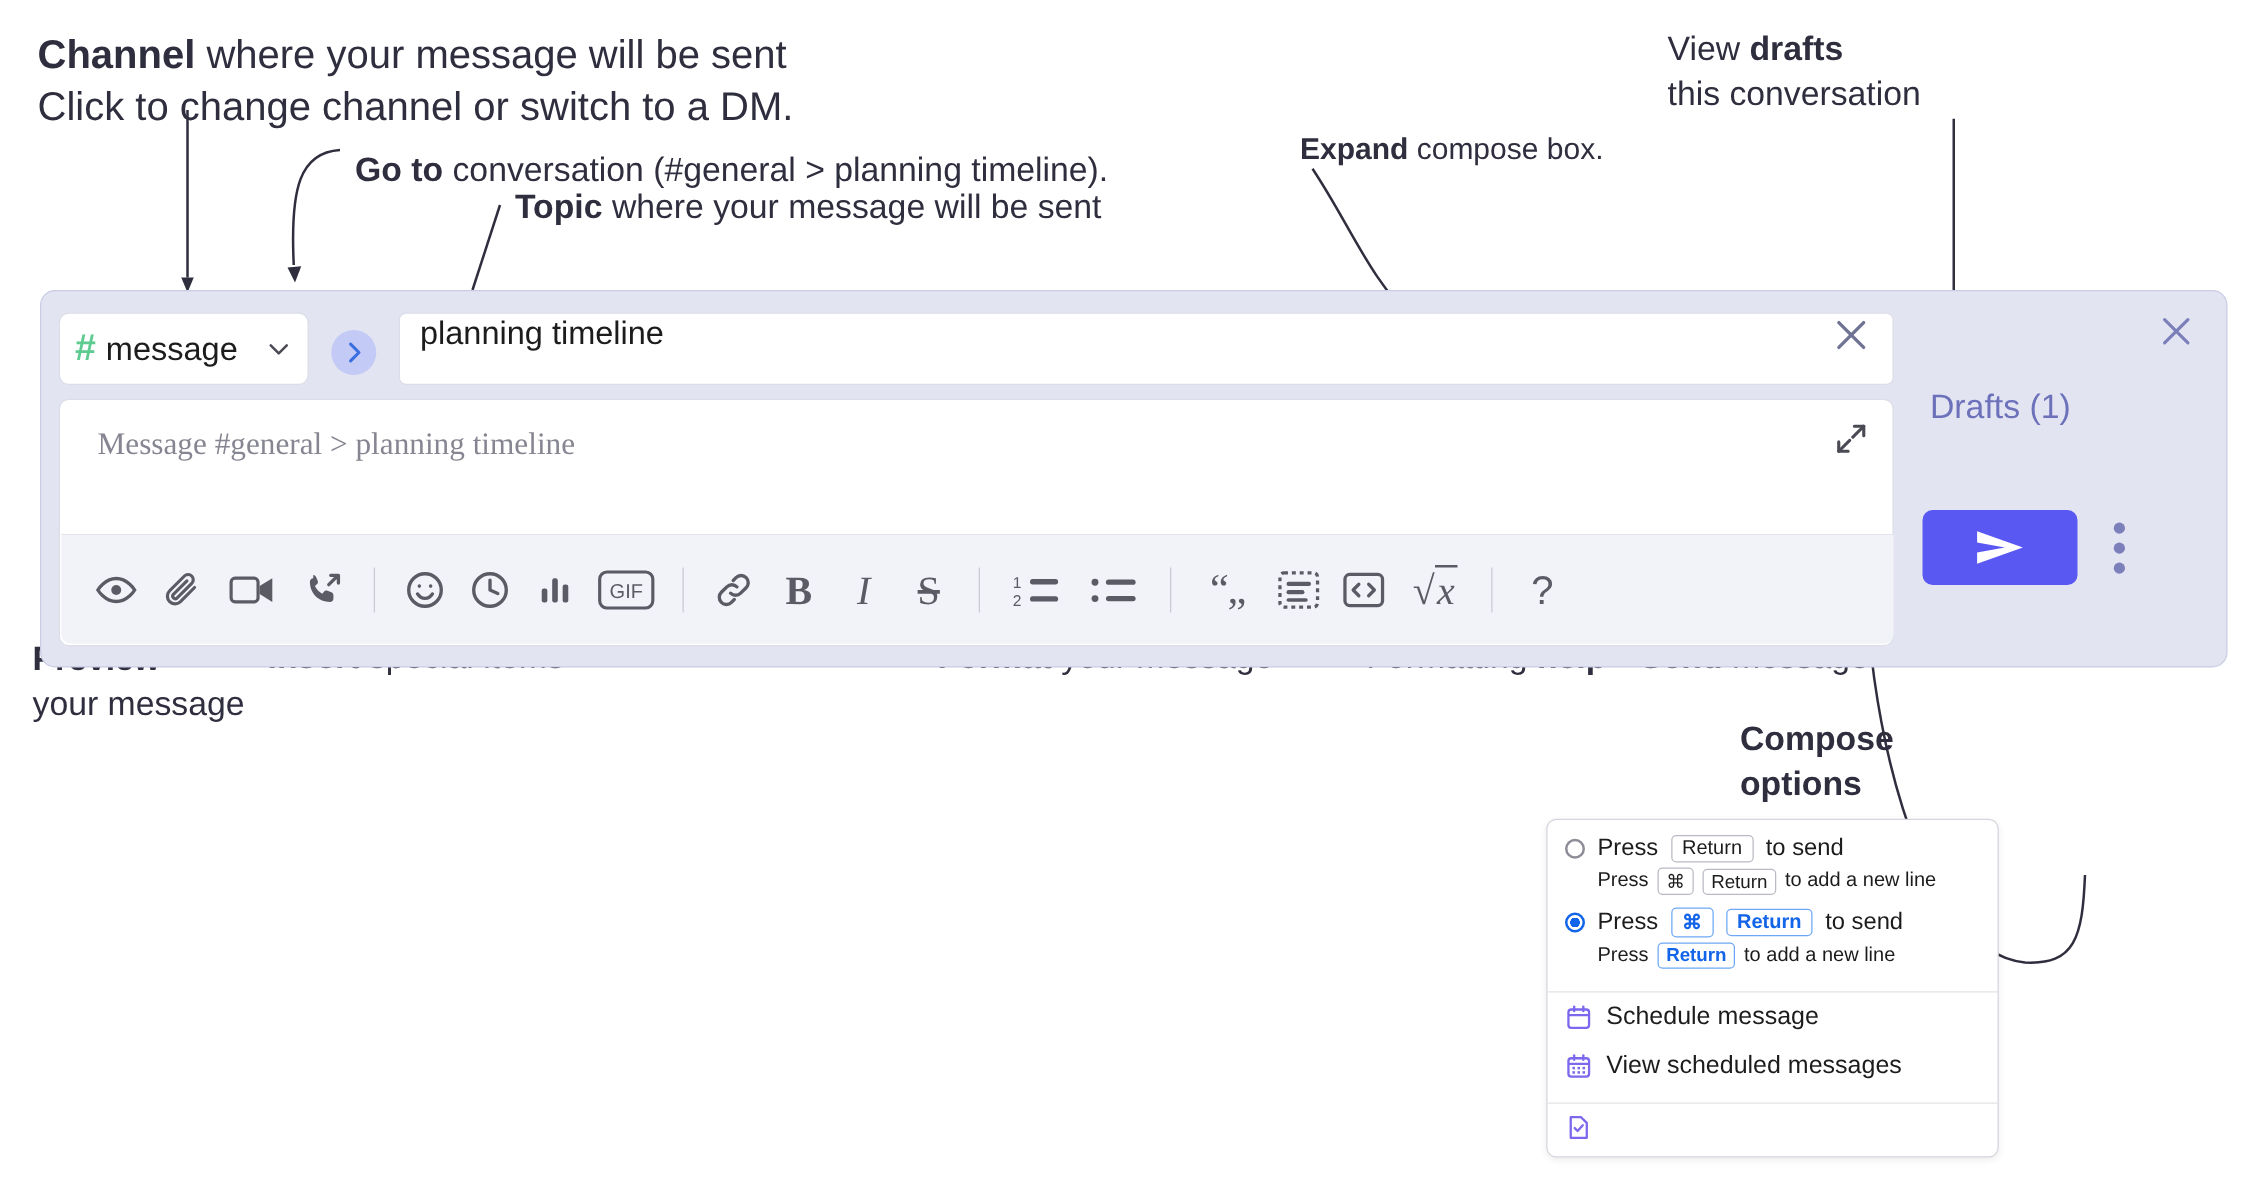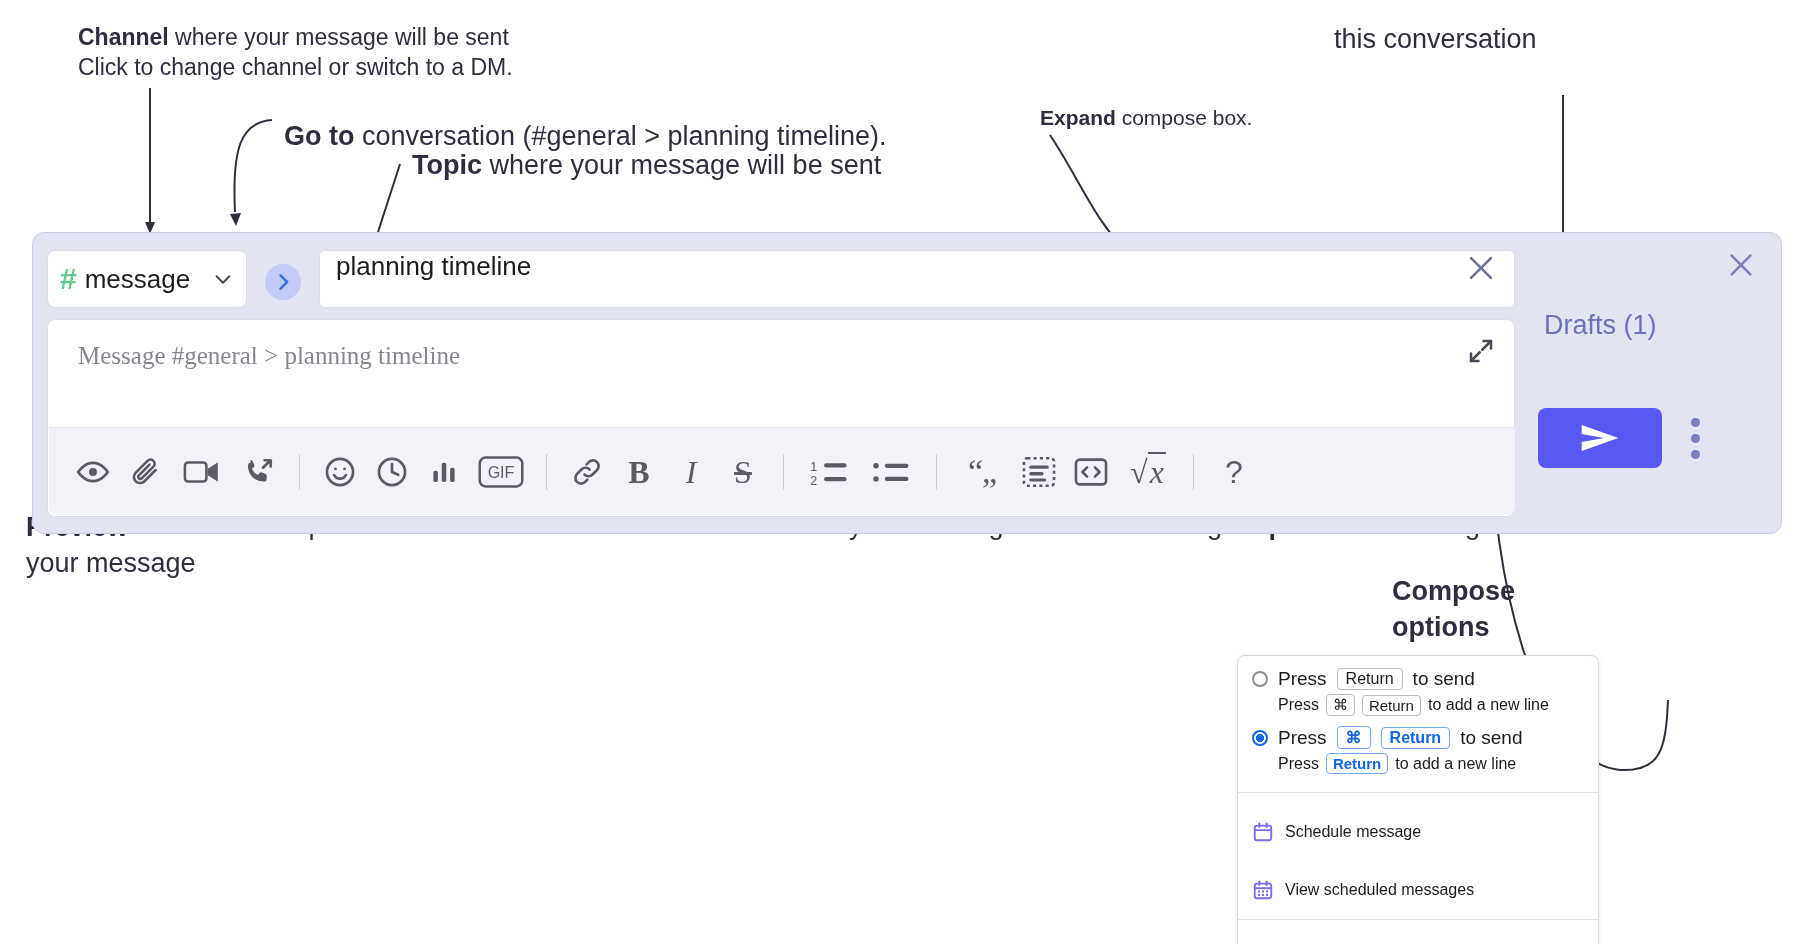--- a/index.html
+++ b/index.html
@@ -98,47 +98,48 @@
   .sub-row{display:flex;align-items:center;gap:7px;padding:2px 14px 8px 40px;font-size:16px;}
   .key{
     display:inline-flex;align-items:center;justify-content:center;
     border:1px solid #b9bac3;border-radius:4px;background:#fff;
     padding:1px 8px;font-size:16px;color:#1d1c1d;min-width:14px;
   }
   .key.sm{font-size:15px;padding:1px 6px;}
   .key.blue{border-color:#6ea8f5;color:#1264e8;font-weight:bold;}
   .key.blue.sm{font-weight:bold;}
   .menu-sep{height:1px;background:#e3e3e8;margin:10px 0 0 0;}
-  .menu-item{display:flex;align-items:center;gap:11px;padding:8px 14px;font-size:16px;margin-top:20px;}
+  .menu-item{display:flex;align-items:center;gap:11px;padding:8px 14px;font-size:20px;}
   .mi-icon{width:22px;height:22px;flex:0 0 auto;color:#7b68ee;}
 
   
   svg{display:block;}
 </style>
 </head>
 <body>
 
-<div class="anno anno-ln" style="left:30px;top:22px;font-size:23px;margin-left:48px;">
+<div class="anno anno-ln" style="left:30px;top:22px;font-size:32px;">
   <div><span class="b">Channel</span><span> where your message will be sent</span></div>
   <div class="i">Click to change channel or switch to a DM.</div>
 </div>
 
 <div class="anno" style="left:284px;top:105px;font-size:27px;margin-top:16px;">
   <span class="b">Go to</span><span> conversation (#general &gt; planning timeline).</span>
 </div>
 
 <div class="anno" style="left:412px;top:150px;font-size:27px;">
   <span class="b">Topic</span><span> where your message will be sent</span>
 </div>
 
-<div class="anno" style="left:1040px;top:106px;font-size:21px;">
+<div class="anno" style="left:1040px;top:106px;font-size:24px;">
   <span class="b">Expand</span><span> compose box.</span>
 </div>
 
 <div class="anno anno-ln" style="left:1334px;top:22px;font-size:27px;">
+  <div><span>View </span><span class="b">drafts</span></div>
   <div class="i">this conversation</div>
 </div>
 
 <div class="anno anno-ln" style="left:26px;top:510px;font-size:27px;">
   <div class="b">Preview</div>
   <div>your message</div>
 </div>
 
 <div class="anno" style="left:214px;top:510px;font-size:27px;">
   <span class="b">Insert</span><span> special items</span>

